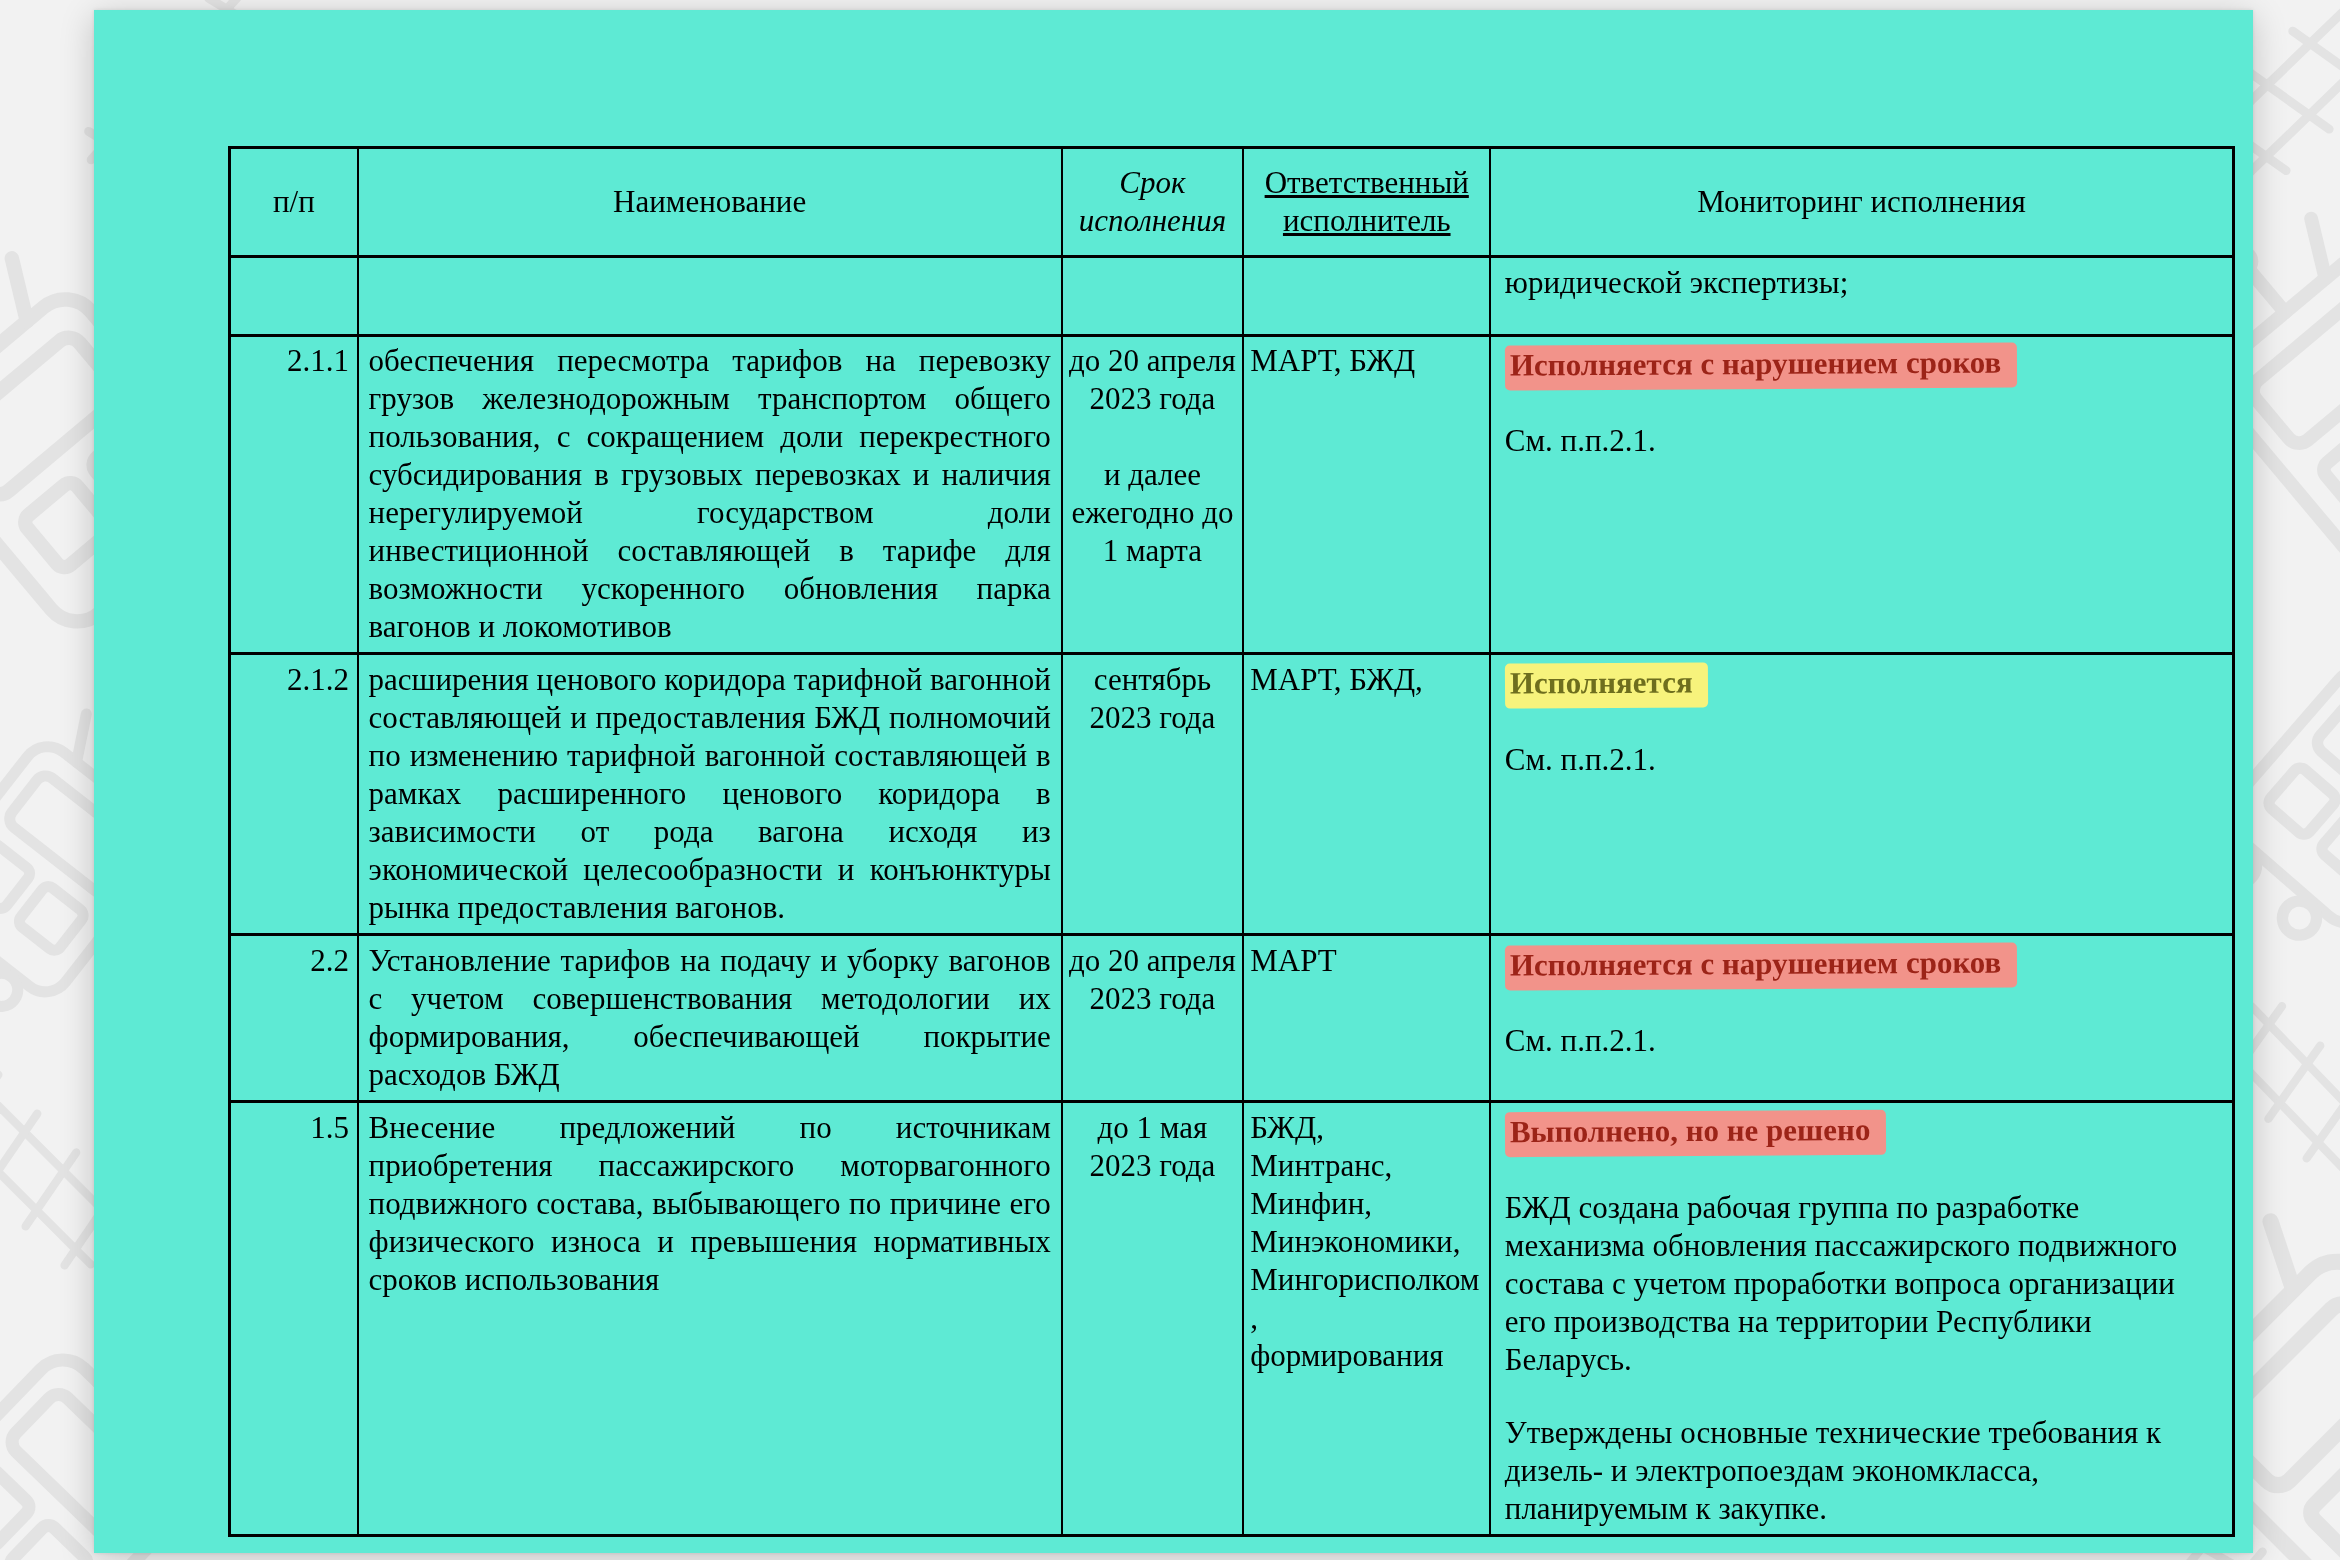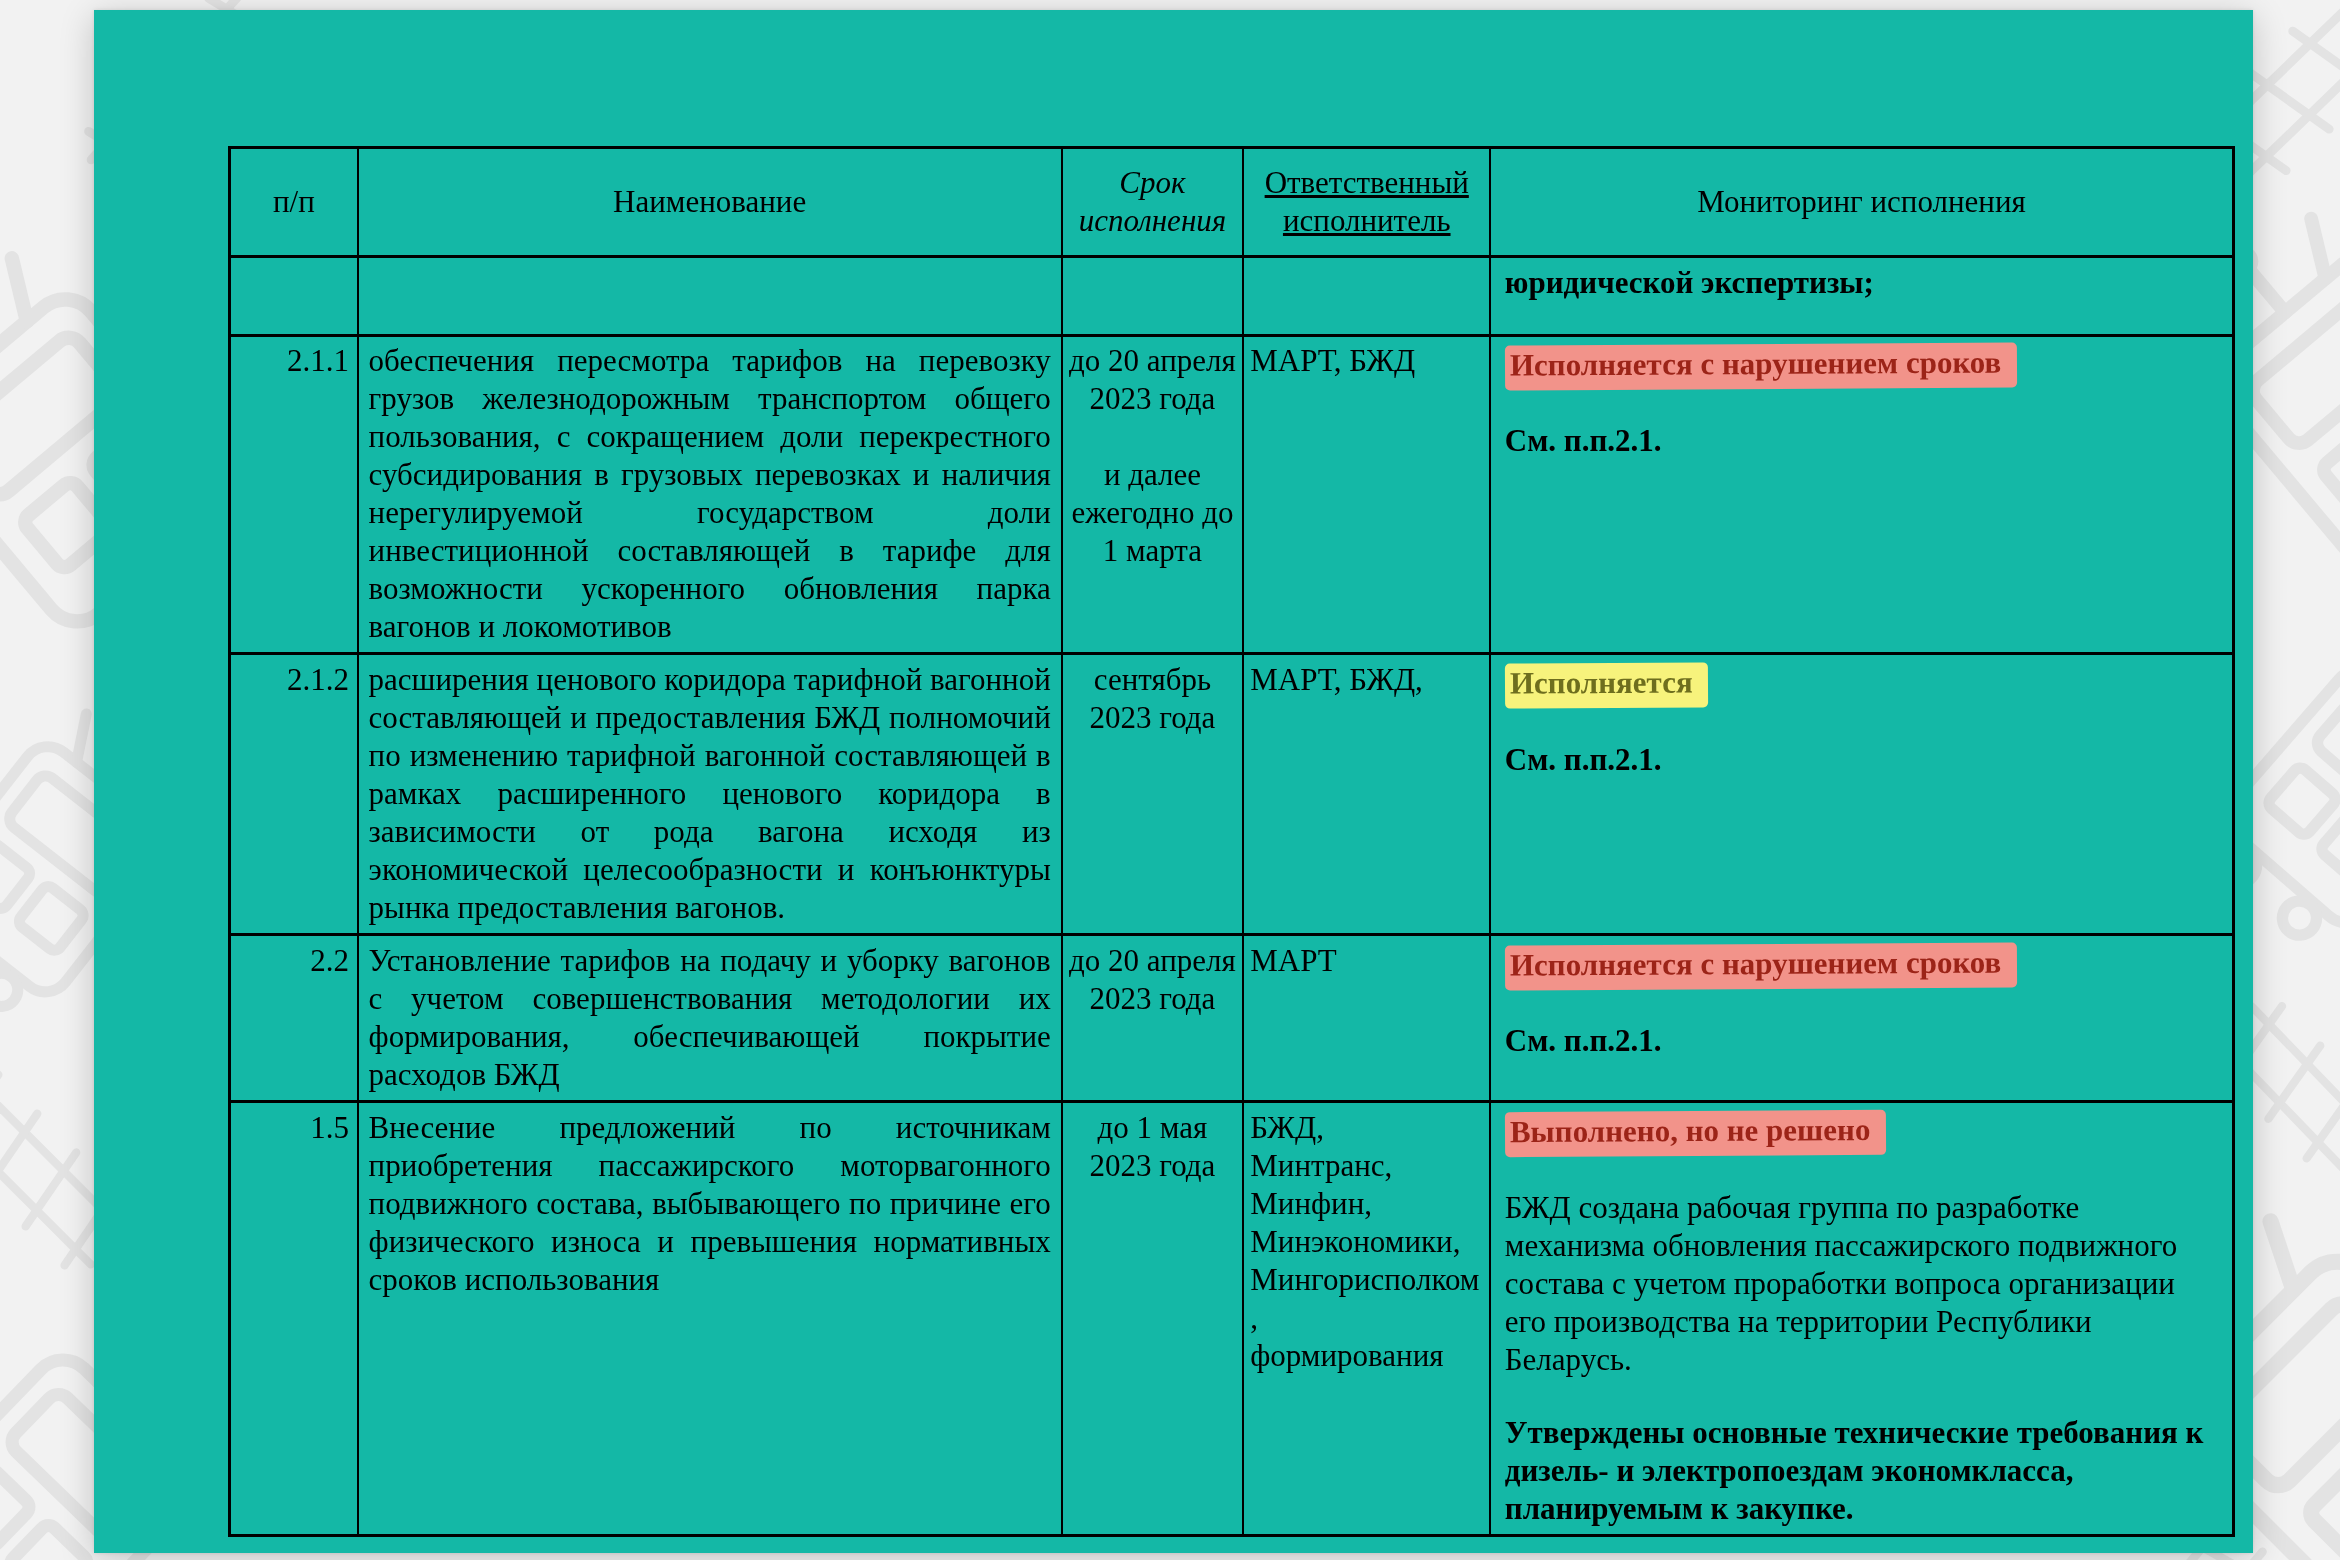--- a/index.html
+++ b/index.html
@@ -9,21 +9,21 @@
     font-family:"Liberation Serif","DejaVu Serif",serif;
     color:#000;
   }
   
   .bg{position:absolute;inset:0;z-index:0;}
   .doodle{position:absolute;color:#e3e3e3;}
   .doodle svg{display:block;overflow:visible;}
   
   .sheet{
     position:absolute;left:94px;top:9.8px;width:2159px;height:1543px;
-    background:#14b8a6;z-index:1;
+    background:#5eead4;z-index:1;
     box-shadow:0 5.9px 33px rgba(0,0,0,.20), 0 0 3.9px rgba(0,0,0,.10);
   }
   
   table.doc{
     position:absolute;left:134px;top:136px;width:1934px;
     border-collapse:collapse;table-layout:fixed;
     border:3.9px solid #000;
   }
   th,td{
     border-left:2px solid #000;border-right:2px solid #000;
@@ -46,21 +46,21 @@
   .cell-mon{padding:5.9px 13.7px;}
   .status-line{margin:2px 0 33px 0;}
   .hl{
     display:inline-block;font-weight:bold;
     padding:1px 15.6px 5.9px 4.9px;border-radius:4.9px;
     transform:rotate(-0.35deg);
   }
   .hl-red{background:var(--hl-red,#f2938a);color:var(--status-red,#9c2418);}
   .hl-yellow{background:var(--hl-yellow,#f7f37c);color:var(--status-yellow,#6e6e1e);}
   .mon-para{margin:0 0 35px 0;}
-  .mon-para:last-child{margin-bottom:0;font-weight:bold;}
+  .mon-para:last-child{margin-bottom:0;}
 </style>
 </head>
 <body>
 
 <div class="bg">
   <svg width="0" height="0">
     <defs>
       <g id="tram" fill="none" stroke="currentColor" stroke-width="6" stroke-linecap="round" stroke-linejoin="round">
         <rect x="15" y="36" width="92" height="112" rx="14"></rect>
         <rect x="27" y="51" width="68" height="34" rx="6"></rect>

